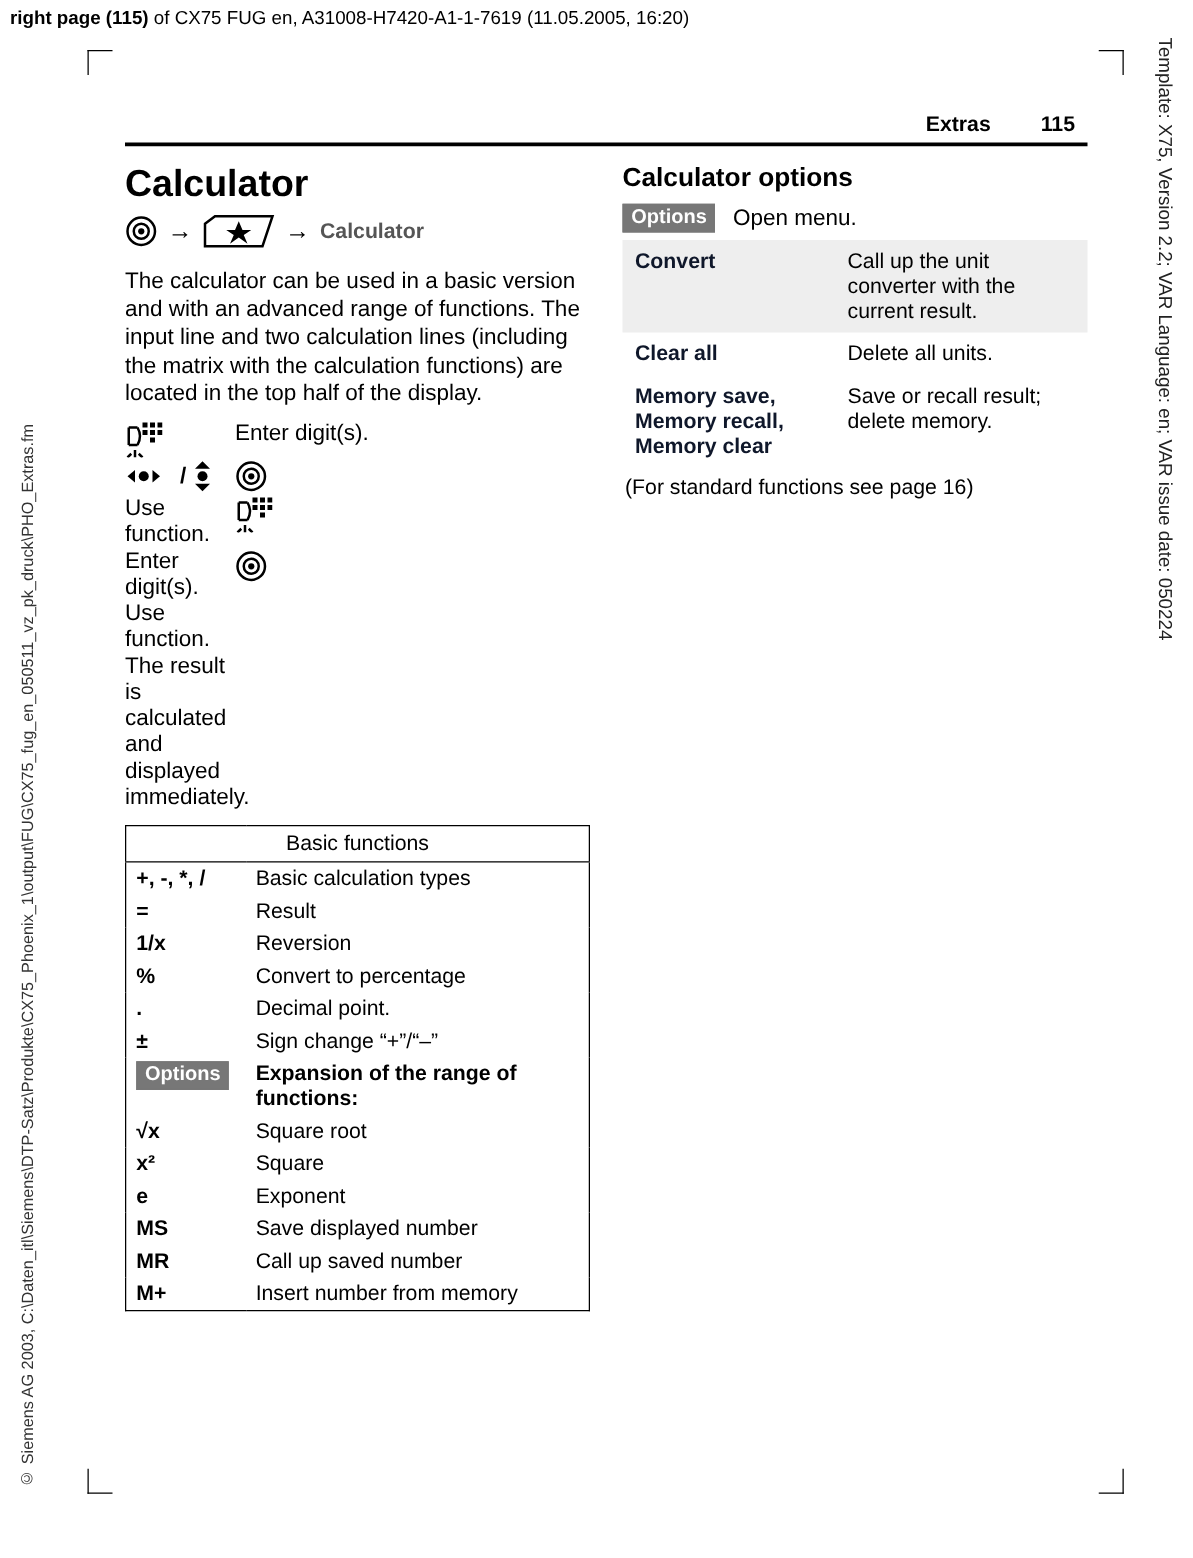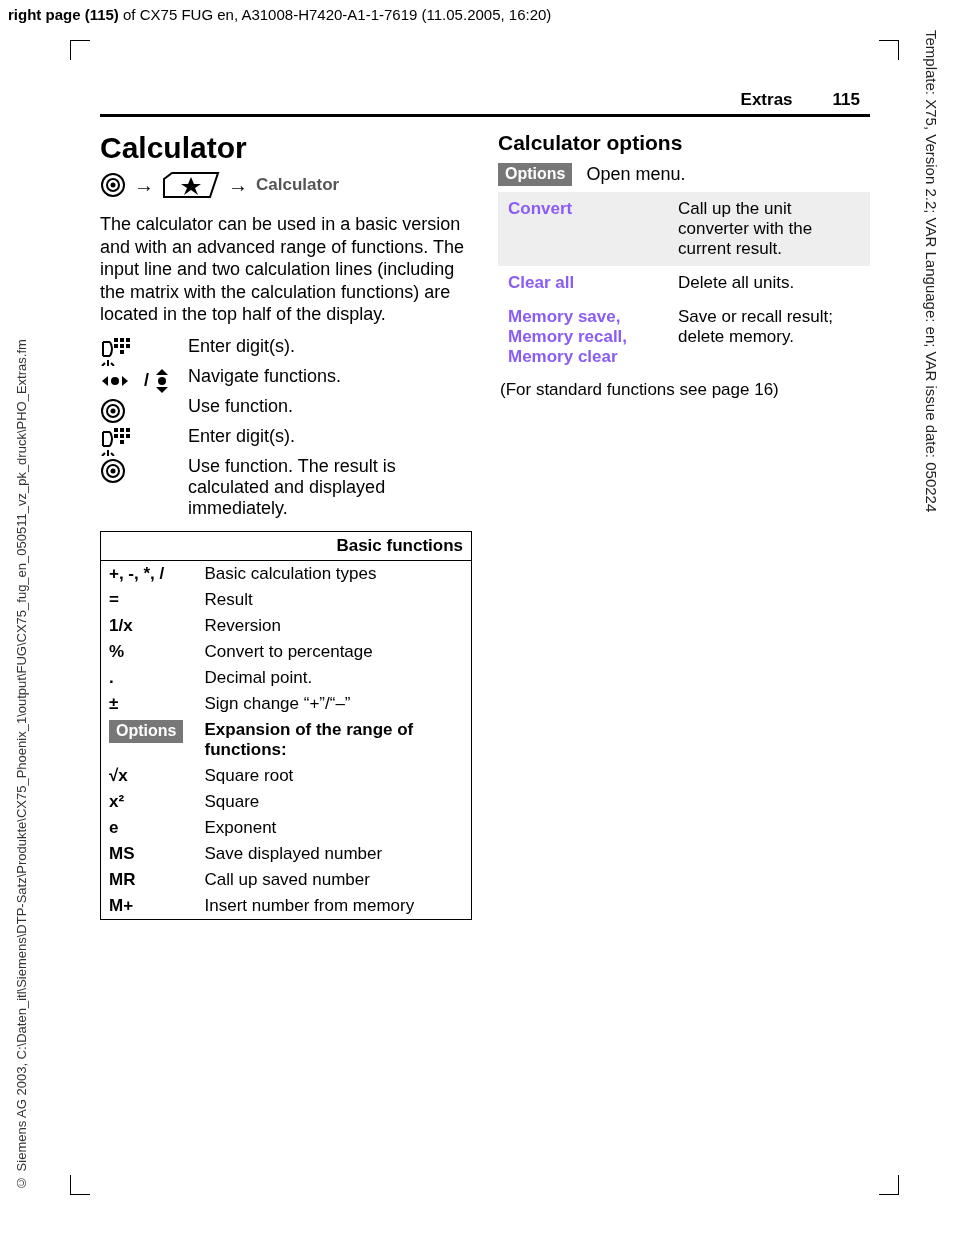--- a/index.html
+++ b/index.html
@@ -119,22 +119,22 @@
     font-size: 16px;
   }
   table.basic {
     width: 100%;
     border-collapse: collapse;
     border: 1px solid #000;
     font-size: 17px;
     margin-top: 12px;
   }
   table.basic th {
-    text-align: right;
-    font-weight: 700;
+    text-align: center;
+    font-weight: 400;
     padding: 4px 8px;
     border-bottom: 1px solid #000;
     font-size: 17px;
   }
   table.basic td {
     padding: 3px 8px;
     vertical-align: top;
   }
   table.basic td.sym { font-weight: 700; width: 96px; }
 
@@ -152,21 +152,21 @@
   }
   table.opts tr.band td {
     background: #eee;
     padding: 7px 10px;
     vertical-align: top;
   }
   table.opts tr.plain td {
     padding: 7px 10px;
     vertical-align: top;
   }
-  table.opts td.k { font-weight: 700; color: #8b5cf6; width: 170px; }
+  table.opts td.k { font-weight: 700; color: #0f172a; width: 170px; }
   .footnote { font-size: 17px; margin-top: 6px; padding-left: 2px; }
 </style>
 </head>
 <body>
 
 <div class="top-meta">
   <b>right page (115)</b><span> of CX75 FUG en, A31008-H7420-A1-1-7619 (11.05.2005, 16:20)</span>
 </div>
 <div class="side-left">© Siemens AG 2003, C:\Daten_itl\Siemens\DTP-Satz\Produkte\CX75_Phoenix_1\output\FUG\CX75_fug_en_050511_vz_pk_druck\PHO_Extras.fm</div>
 <div class="side-right">Template: X75, Version 2.2; VAR Language: en; VAR issue date: 050224</div>
@@ -228,21 +228,20 @@
             <circle cx="15" cy="12" r="4" fill="#000"></circle>
             <path d="M28 12 L22 7 L22 17 Z" fill="#000"></path>
           </svg>
           <span style="font-weight:700;">/</span>
           <svg width="18" height="26" viewBox="0 0 18 26">
             <path d="M9 1 L15 7 L3 7 Z" fill="#000"></path>
             <circle cx="9" cy="13" r="4" fill="#000"></circle>
             <path d="M9 25 L15 19 L3 19 Z" fill="#000"></path>
           </svg>
         </div>
-        <div>Navigate functions.</div>
 
         <div class="ic">
           <svg width="26" height="26" viewBox="0 0 26 26">
             <circle cx="13" cy="13" r="11" fill="none" stroke="#000" stroke-width="2"></circle>
             <circle cx="13" cy="13" r="6" fill="none" stroke="#000" stroke-width="2"></circle>
             <circle cx="13" cy="13" r="2.5" fill="#000"></circle>
           </svg>
         </div>
         <div>Use function.</div>
 

